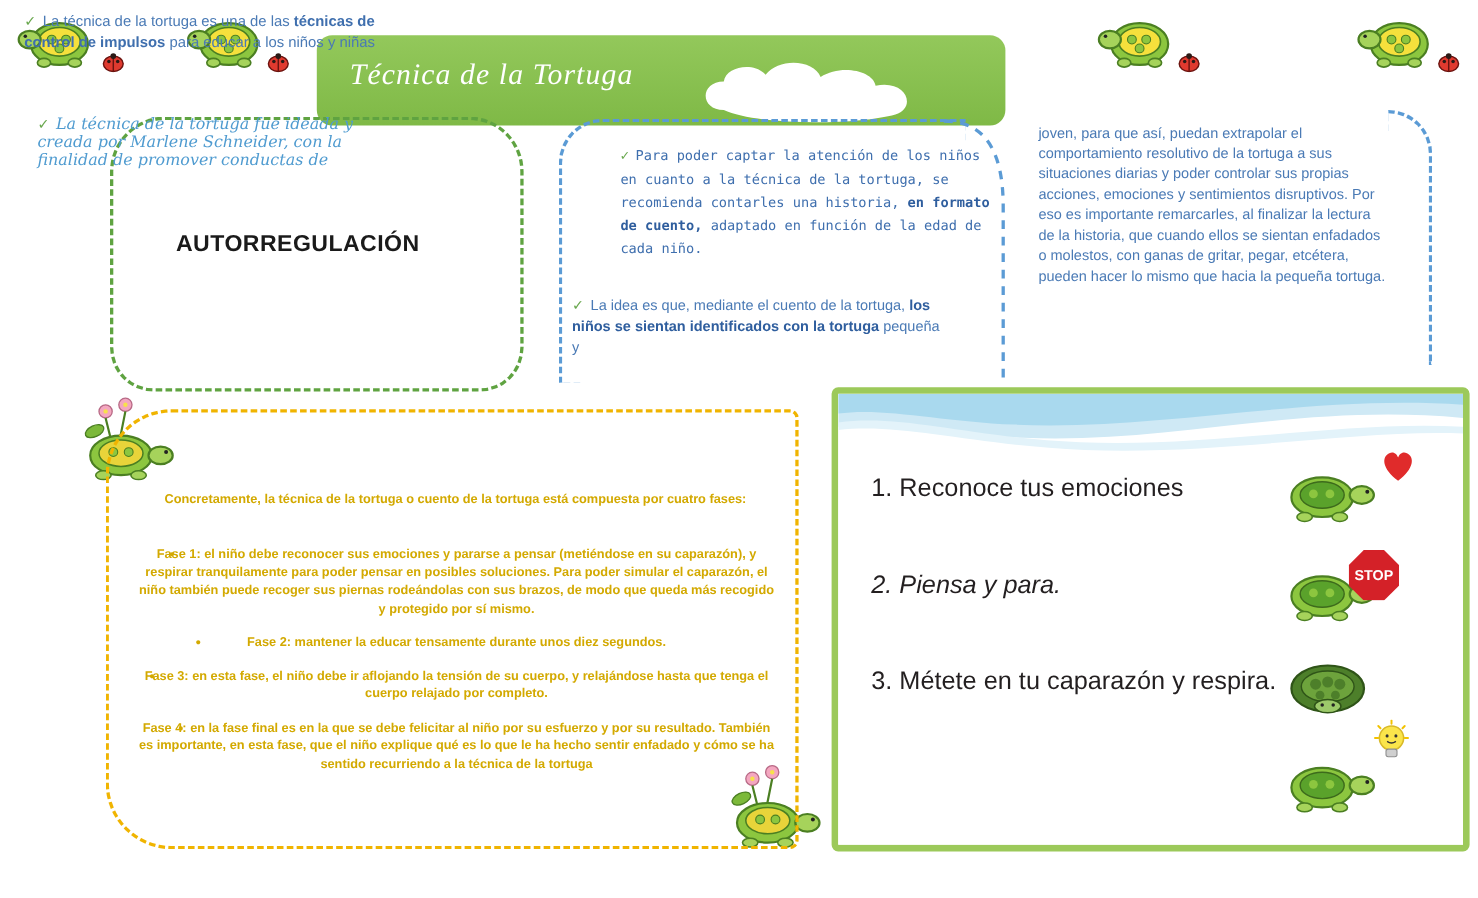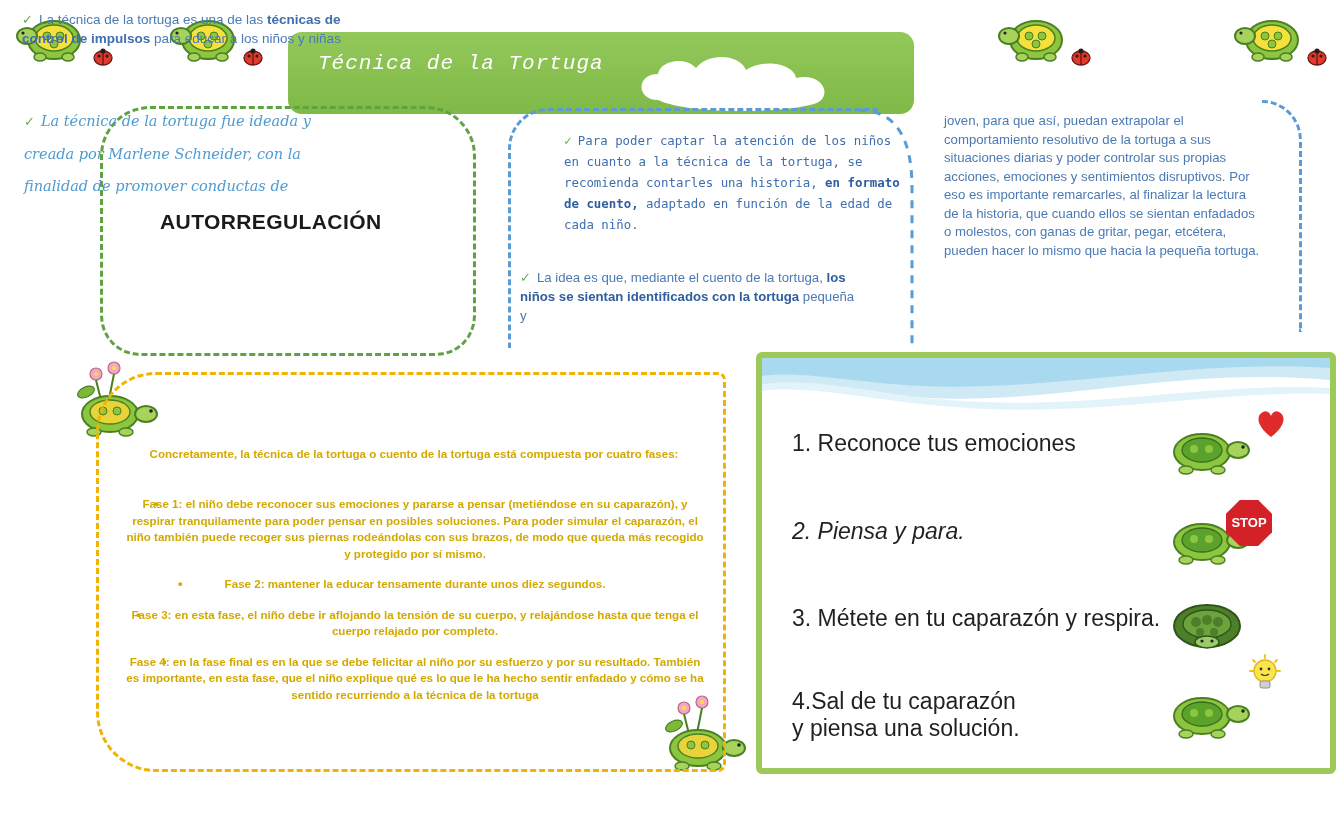--- a/index.html
+++ b/index.html
@@ -33,23 +33,23 @@
     width: 626px;
     height: 82px;
     background: #8cc152;
     background: linear-gradient(#93c85b, #7fb946);
     border-radius: 14px;
   }
   .title-text {
     position: absolute;
     left: 30px;
     top: 20px;
-    font-family: Liberation Mono, monospace;
+    font-family: Liberation Serif, serif;
     font-style: italic;
-    font-size: 21px;
+    font-size: 27px;
     color: #ffffff;
     letter-spacing: 1px;
     white-space: nowrap;
   }
   .title-cloud {
     position: absolute;
     left: 340px;
     top: 22px;
     width: 230px;
     height: 62px;
@@ -76,28 +76,28 @@
     line-height: 19px;
   }
   .g-item1 b { color: #3f6fae; }
   .check {
     color: #6aa84f;
     font-size: 13px;
     margin-right: 6px;
   }
   .g-item2 {
     position: absolute;
-    left: 24px;
+    left: 34px;
     top: 105px;
     width: 320px;
     font-family: "DejaVu Serif", serif;
     font-style: italic;
     font-size: 14.5px;
     color: #4f9bd0;
-    line-height: 32px;
+    line-height: 16px;
   }
   .g-item2 .check { font-style: normal; }
   .g-auto {
     position: absolute;
     left: 160px;
     top: 210px;
     font-size: 21px;
     font-weight: bold;
     color: #1a1a1a;
     letter-spacing: 0.4px;
@@ -474,22 +474,20 @@
 
       <svg class="img-wave" viewBox="0 0 568 64" preserveAspectRatio="none">
         <path d="M0 0 L568 0 L568 22 C420 8 300 46 168 40 C96 37 42 22 0 30 Z" fill="#cfe9f5"></path>
         <path d="M0 0 L568 0 L568 10 C430 0 290 34 160 28 C92 25 40 12 0 18 Z" fill="#a9d9ee"></path>
         <path d="M0 26 C60 18 120 40 220 44 C340 49 460 24 568 30 L568 36 C470 32 350 56 224 51 C122 47 58 26 0 33 Z" fill="#e3f3fa"></path>
       </svg>
 
       <div class="step step1">1. Reconoce tus emociones</div>
       <div class="step step2">2. Piensa y para.</div>
       <div class="step step3">3. Métete en tu caparazón y respira.</div>
-      <div class="step step4" style="white-space:pre-line;">4.Sal de tu caparazón
-y piensa una solución.</div>
 
       <svg class="step-art" style="left:392px; top:58px;" width="96" height="62" viewBox="0 0 96 62">
         <ellipse cx="48" cy="36" rx="28" ry="18" fill="#8cc63f" stroke="#4b7f22" stroke-width="2"></ellipse>
         <ellipse cx="48" cy="34" rx="20" ry="12" fill="#5aa22b" stroke="#3d6b1c" stroke-width="1.3"></ellipse>
         <circle cx="40" cy="33" r="4" fill="#8cc63f"></circle>
         <circle cx="55" cy="33" r="4" fill="#8cc63f"></circle>
         <ellipse cx="84" cy="34" rx="11" ry="8" fill="#a6d35b" stroke="#4b7f22" stroke-width="2"></ellipse>
         <circle cx="89" cy="31" r="1.8" fill="#222"></circle>
         <ellipse cx="32" cy="54" rx="7" ry="4" fill="#a6d35b" stroke="#4b7f22" stroke-width="1.4"></ellipse>
         <ellipse cx="64" cy="54" rx="7" ry="4" fill="#a6d35b" stroke="#4b7f22" stroke-width="1.4"></ellipse>

